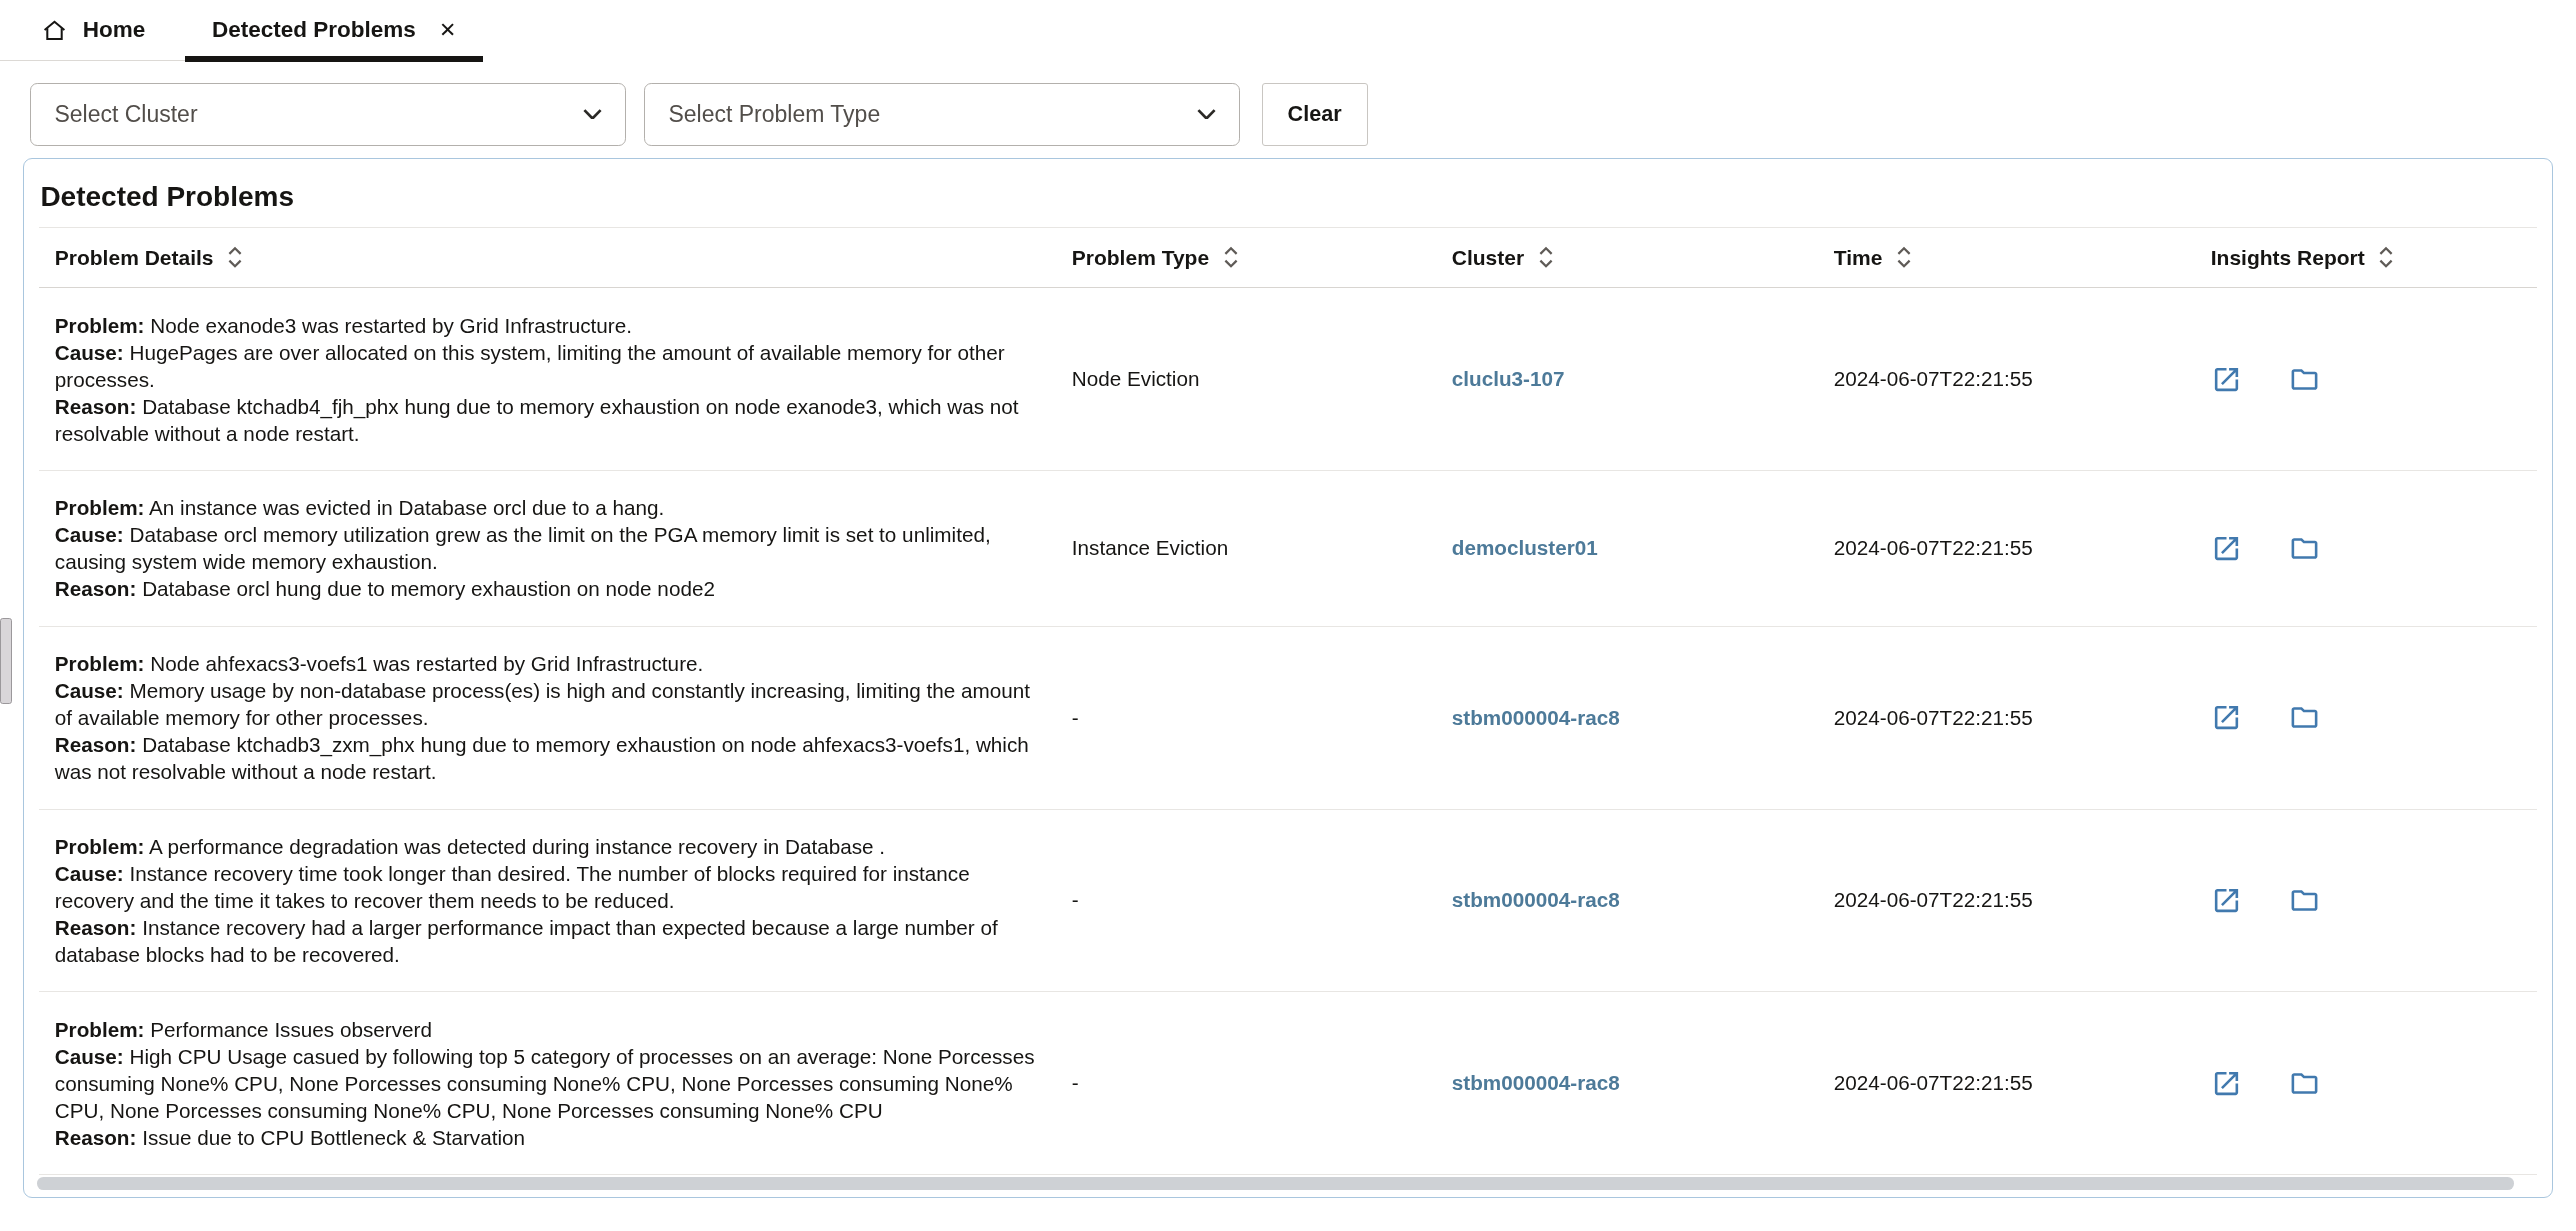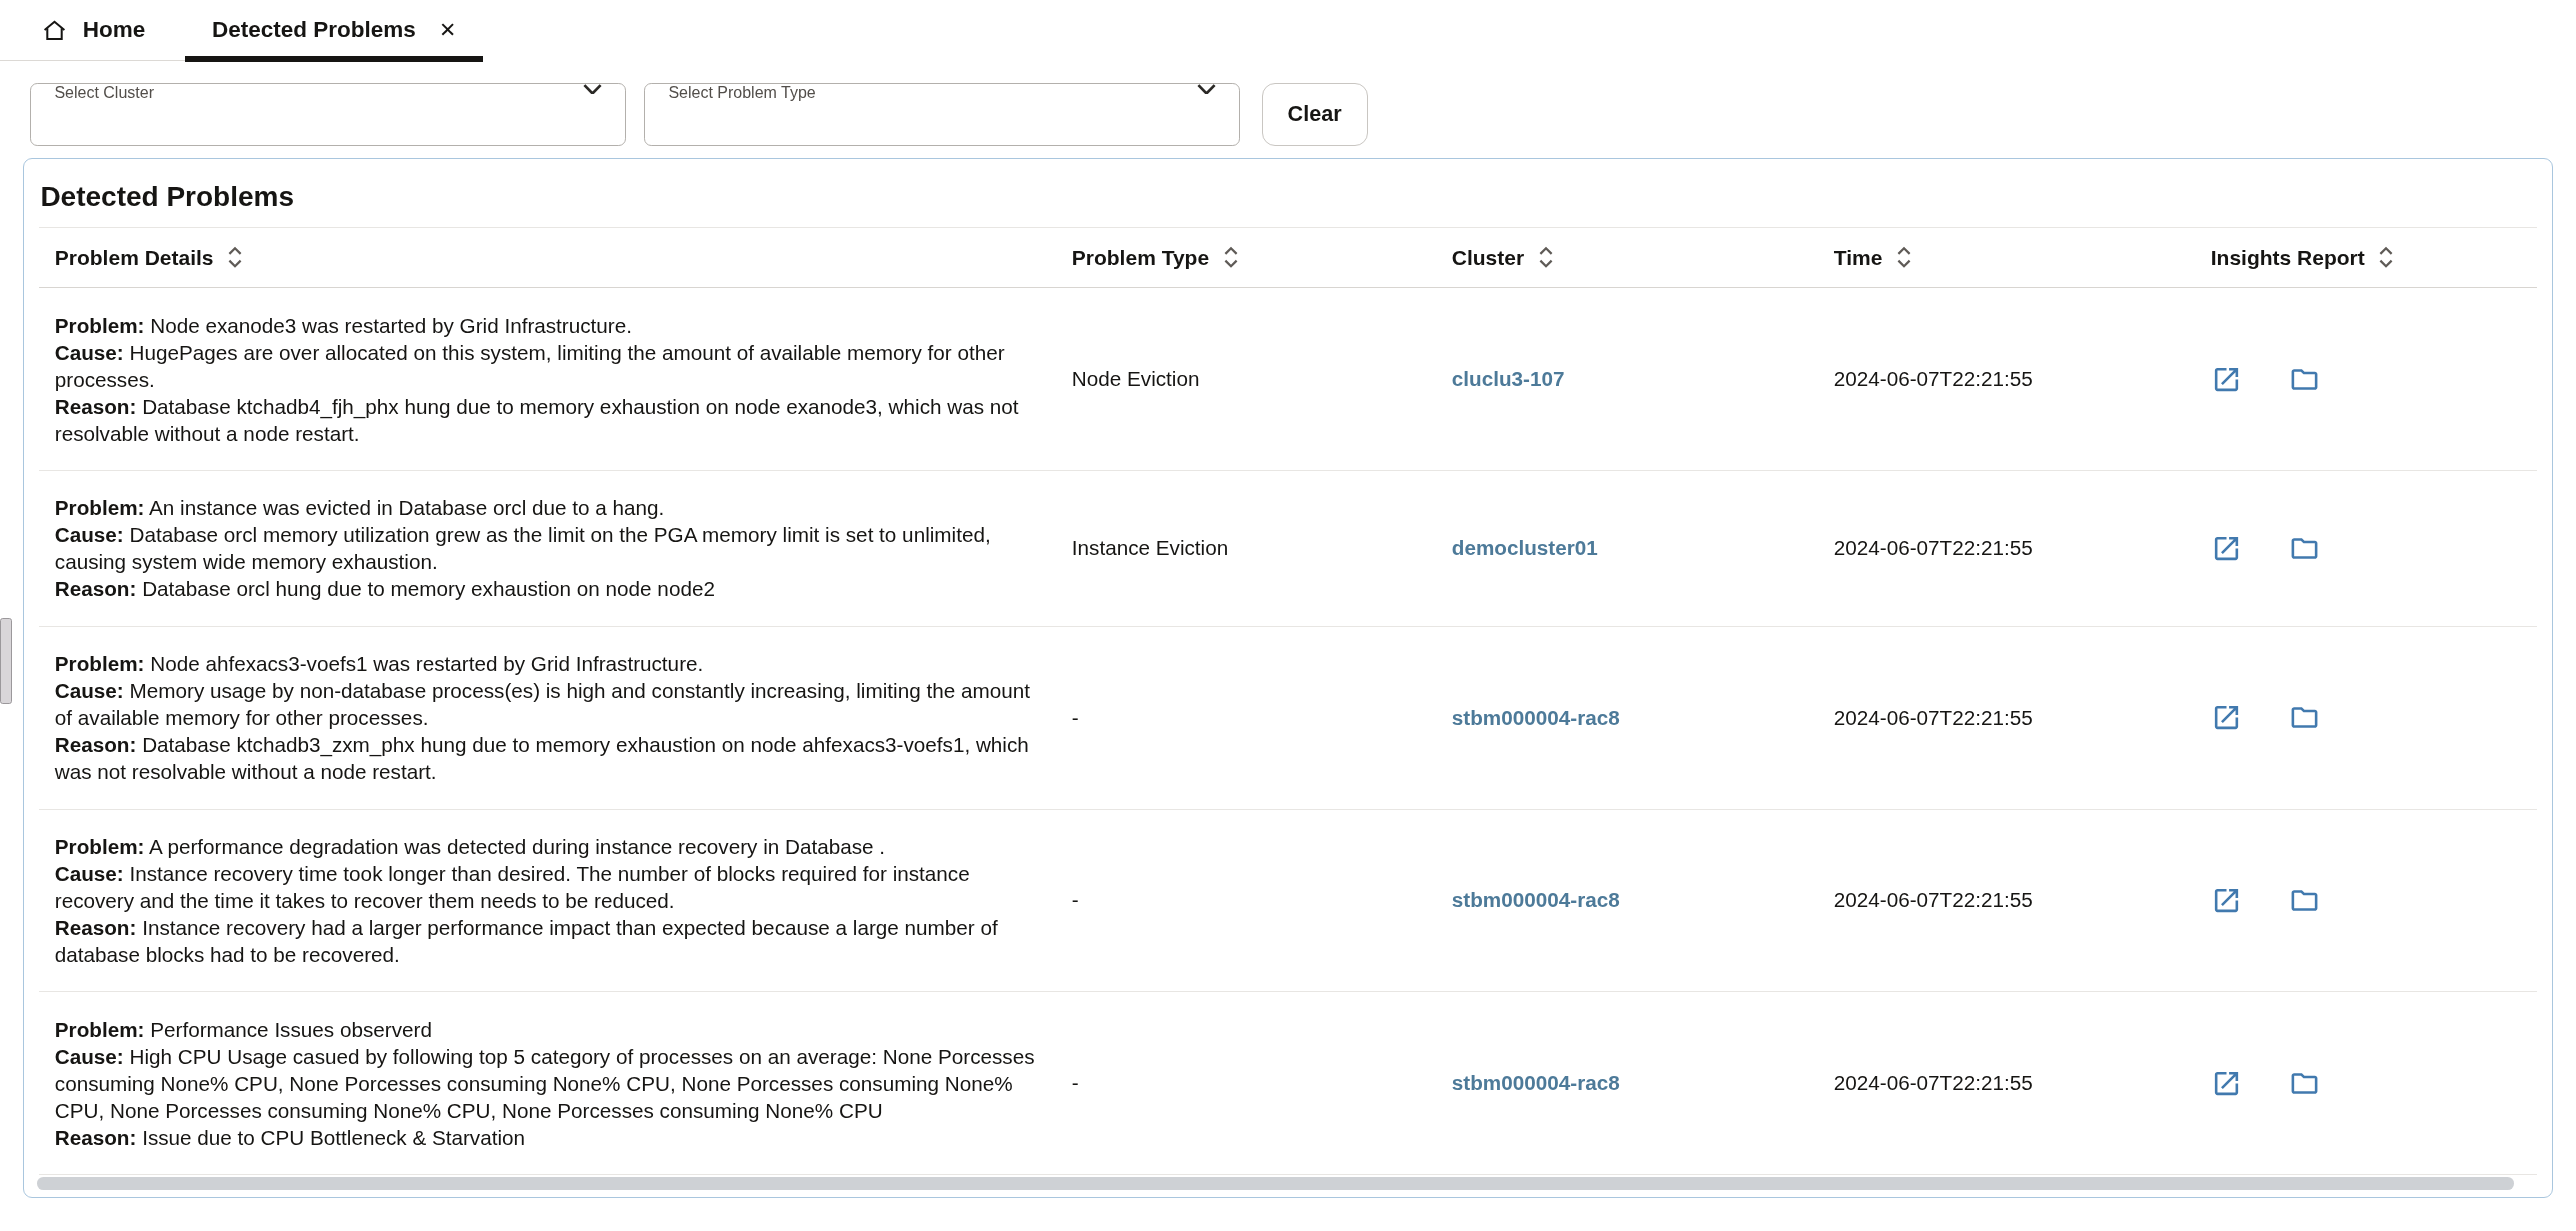--- a/index.html
+++ b/index.html
@@ -10,23 +10,23 @@
     --link:#4d7a99;--icon-blue:#4179ae;--panel-border:#a9c6de;
   }
   
   .tabbar{display:flex;align-items:stretch;height:61px;width:max-content;border-bottom:1.8px solid #dcd9d5;padding-left:14.4px}
   .tab{display:flex;align-items:center;gap:14.4px;padding:0 27px;font-size:22.5px;font-weight:600;position:relative;cursor:pointer;white-space:nowrap}
   .tab + .tab{margin-left:12.6px}
   .tab.active::after{content:"";position:absolute;left:0;right:0;bottom:-1.8px;height:5.4px;background:#161513}
   .tab .close{font-size:20.7px;font-weight:400;margin-left:9px;line-height:1}
   
   .filters{display:flex;align-items:center;gap:18px;margin:21.6px 0 0 30px}
-  .select{width:596px;height:63px;border:1.8px solid #b3b0ac;border-radius:7.2px;display:flex;justify-content:space-between;padding:0 23.4px;color:#524e4a;font-size:16px;background:#fff;cursor:pointer}
+  .select{width:596px;height:63px;border:1.8px solid #b3b0ac;border-radius:7.2px;display:flex;align-items:center;justify-content:space-between;padding:0 23.4px;color:#524e4a;font-size:23px;background:#fff;cursor:pointer}
   .select.narrow{width:596px}
-  .btn-clear{height:63px;border:1.8px solid #c9c6c2;border-radius:13px;background:#fff;padding:0 25px;font-family:"Liberation Sans","DejaVu Sans",sans-serif;font-size:21.6px;font-weight:600;color:#161513;cursor:pointer;margin-left:3.6px}
+  .btn-clear{height:63px;border:1.8px solid #c9c6c2;border-radius:3px;background:#fff;padding:0 25px;font-family:"Liberation Sans","DejaVu Sans",sans-serif;font-size:21.6px;font-weight:600;color:#161513;cursor:pointer;margin-left:3.6px}
   
   .panel{position:relative;margin:12.6px 23.4px 0;height:1040px;border:1.8px solid var(--panel-border);border-radius:9px;overflow:hidden;background:#fff}
   .panel-title{margin:21.6px 0 14.4px;padding:0 16px;font-size:28px;font-weight:700}
   .tbl{margin:0 14.4px}
   .thead,.trow{display:grid;grid-template-columns:1017px 380px 382px 377px 297px}
   .thead{border-top:1.8px solid #e8e6e3;border-bottom:1.8px solid #d8d5d1}
   .th{display:flex;align-items:center;gap:12.6px;height:59px;padding-left:16px;font-size:21px;font-weight:700;white-space:nowrap}
   .sort{display:flex;cursor:pointer;flex:0 0 auto}
   .trow{border-bottom:1.8px solid #e8e6e3;padding:23.4px 0}
   .cell{padding-left:16px}

